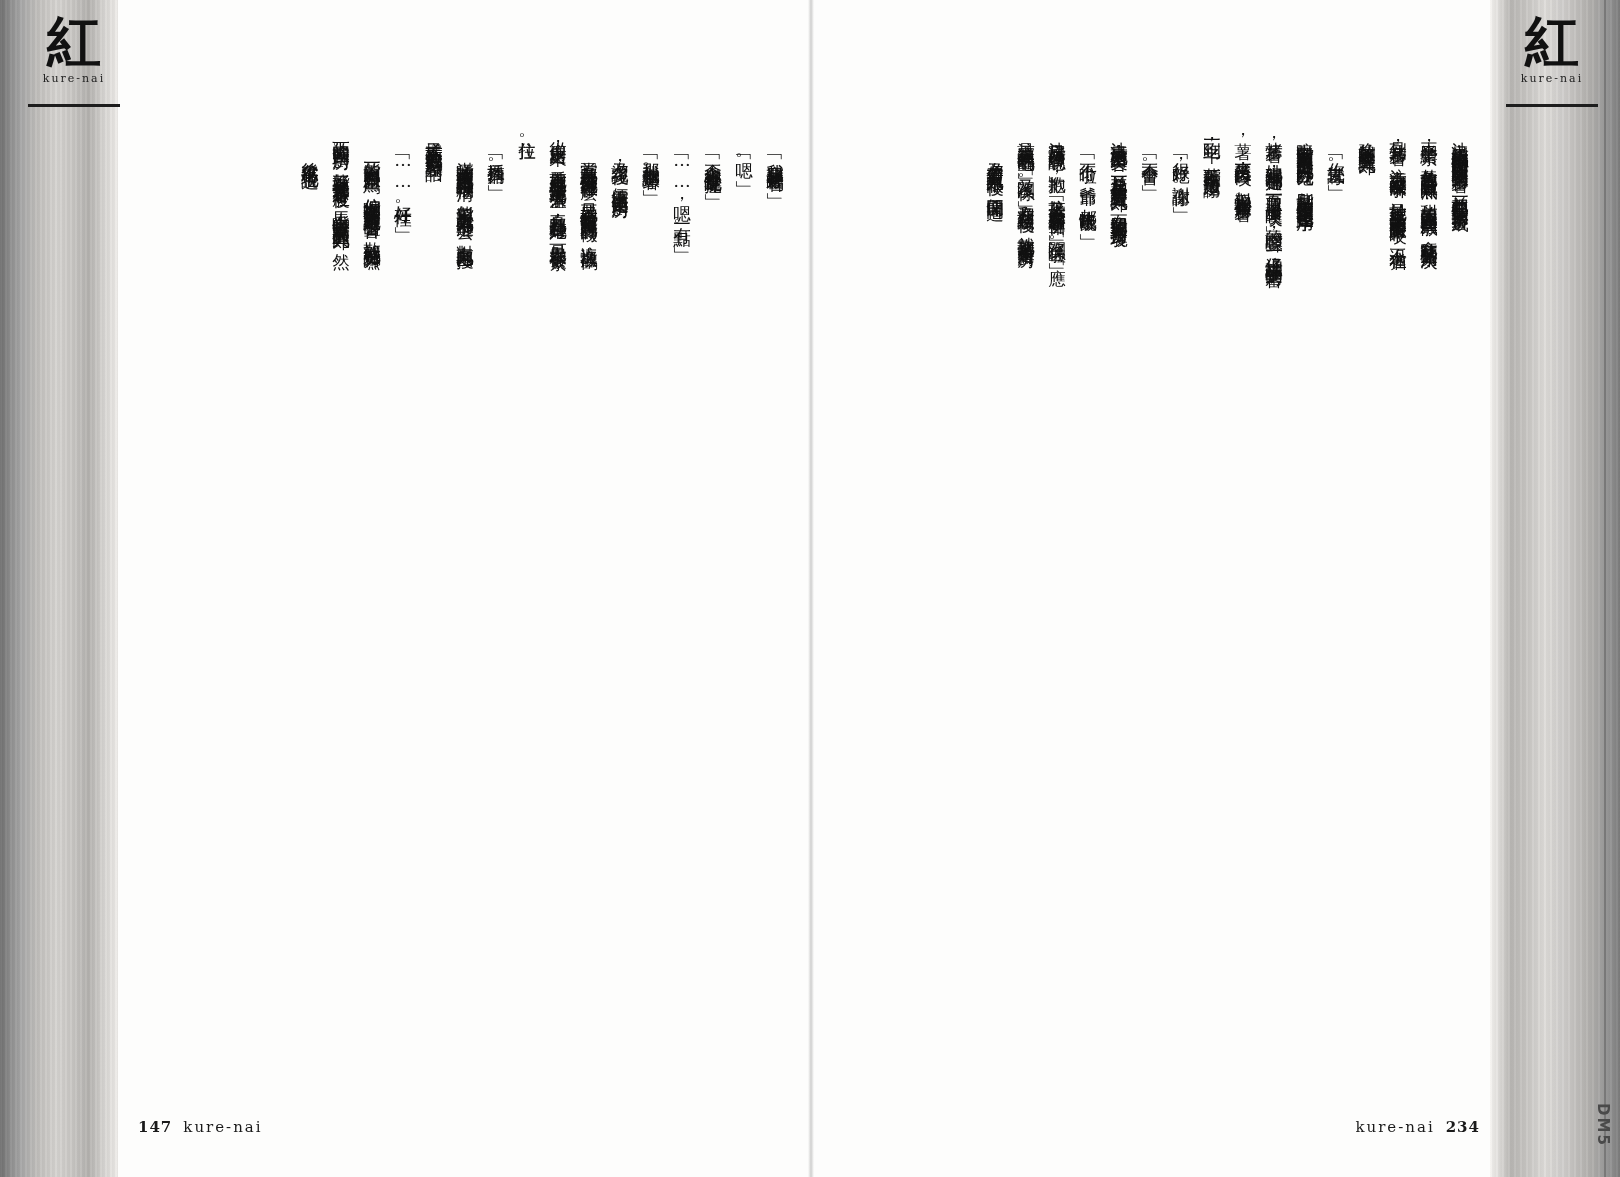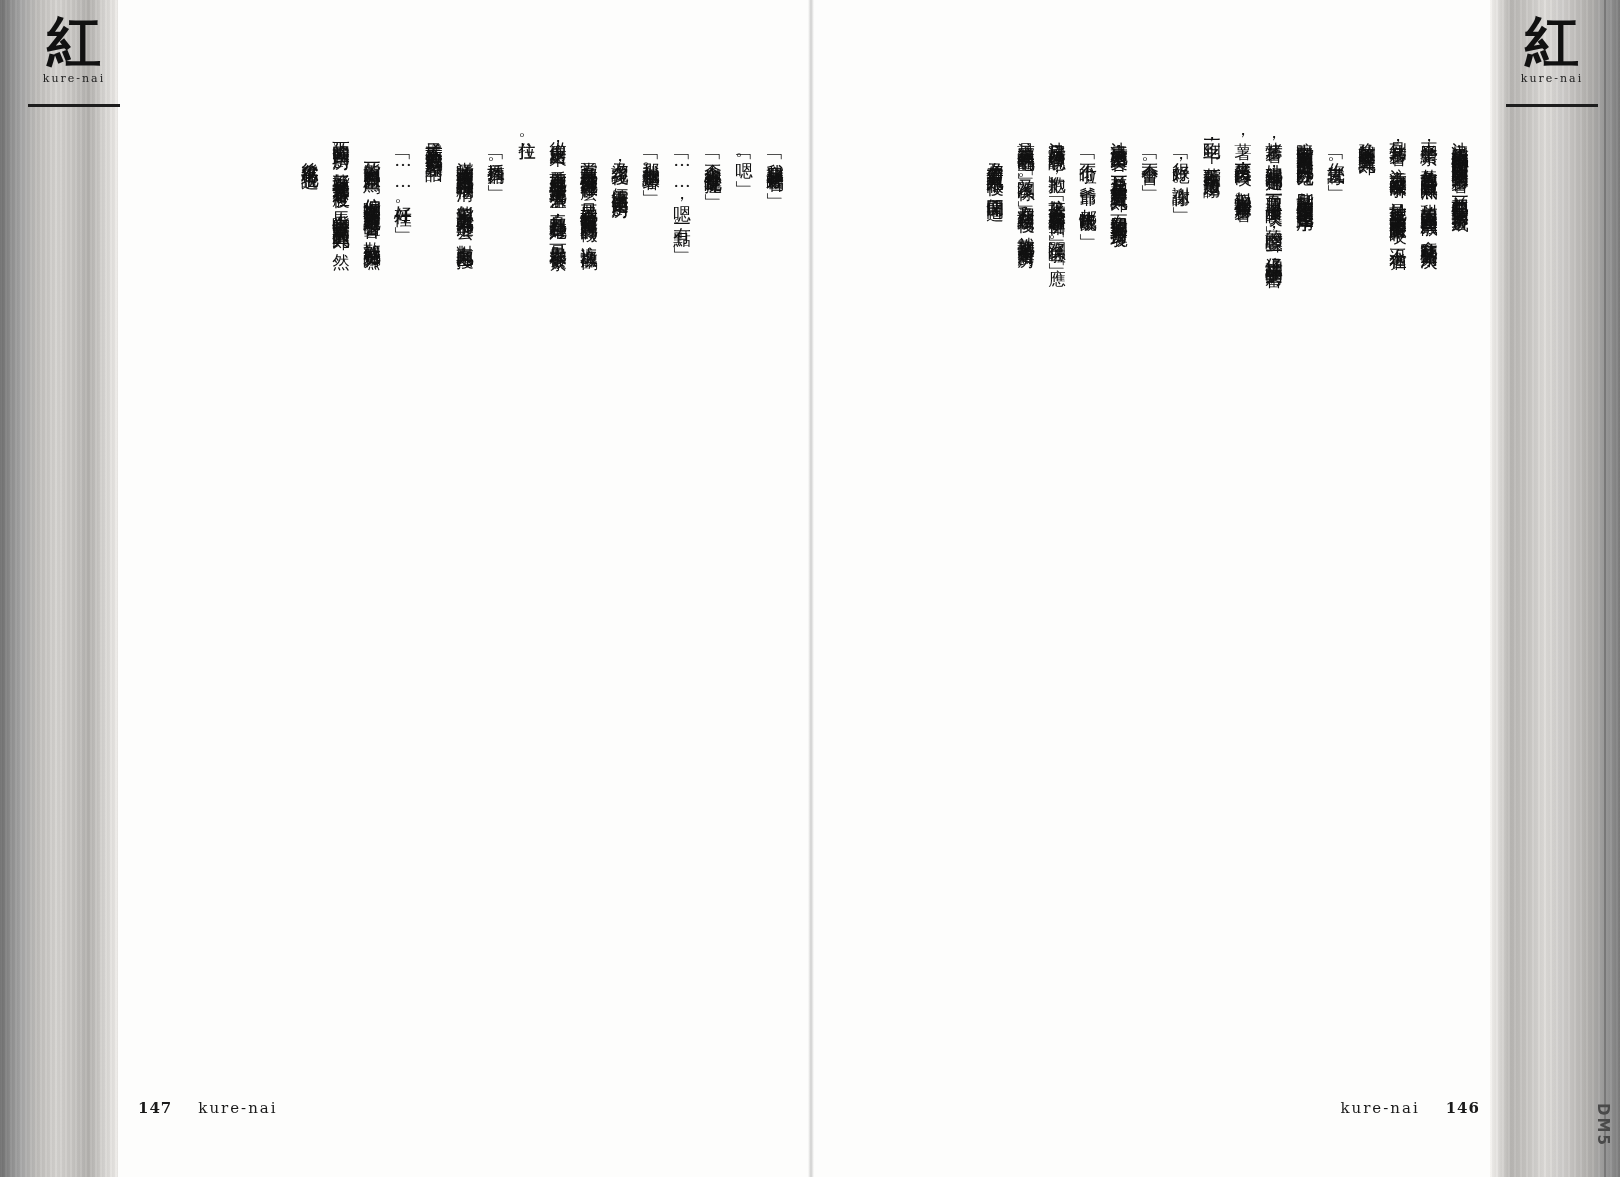--- a/index.html
+++ b/index.html
@@ -112,28 +112,28 @@
     word-break: break-all;
     margin-left: 0;
     width: 31px;
     flex: 0 0 31px;
   }
   .vcol.indent-1 { padding-top: 20px; }
 
   
   .footer {
     position: absolute;
-    bottom: 60px;
+    bottom: 41px;
     font-family: "DejaVu Serif", serif;
     color: #1a1a1a;
     font-size: 15px;
     letter-spacing: 1px;
     display: flex;
     align-items: flex-end;
-    gap: 26px;
+    gap: 11px;
   }
   .footer .num { font-weight: 700; font-size: 15px; }
   .footer .name { font-size: 15px; letter-spacing: 2px; }
   .footer-left  { left: 138px; }
   .footer-right { right: 140px; }
 
   
   .watermark {
     position: absolute;
     right: 8px;
@@ -212,19 +212,19 @@
     <div class="vcol">下的時候回到廚房。紫好不容易把烤蕃薯吞下肚後，馬上瞪向旁邊差點笑出來的真九郎，然</div>
     <div class="vcol indent-1">後忿忿不平地說道：</div>
   </div>
 
   <div class="footer footer-left">
     <span class="num">147</span>
     <span class="name">kure-nai</span>
   </div>
   <div class="footer footer-right">
     <span class="name">kure-nai</span>
-    <span class="num">146</span>
+    <span class="num">234</span>
   </div>
 
   <div class="edge-mark"></div>
   <div class="watermark">DM5</div>
 
 </div>
 
 </body></html>

